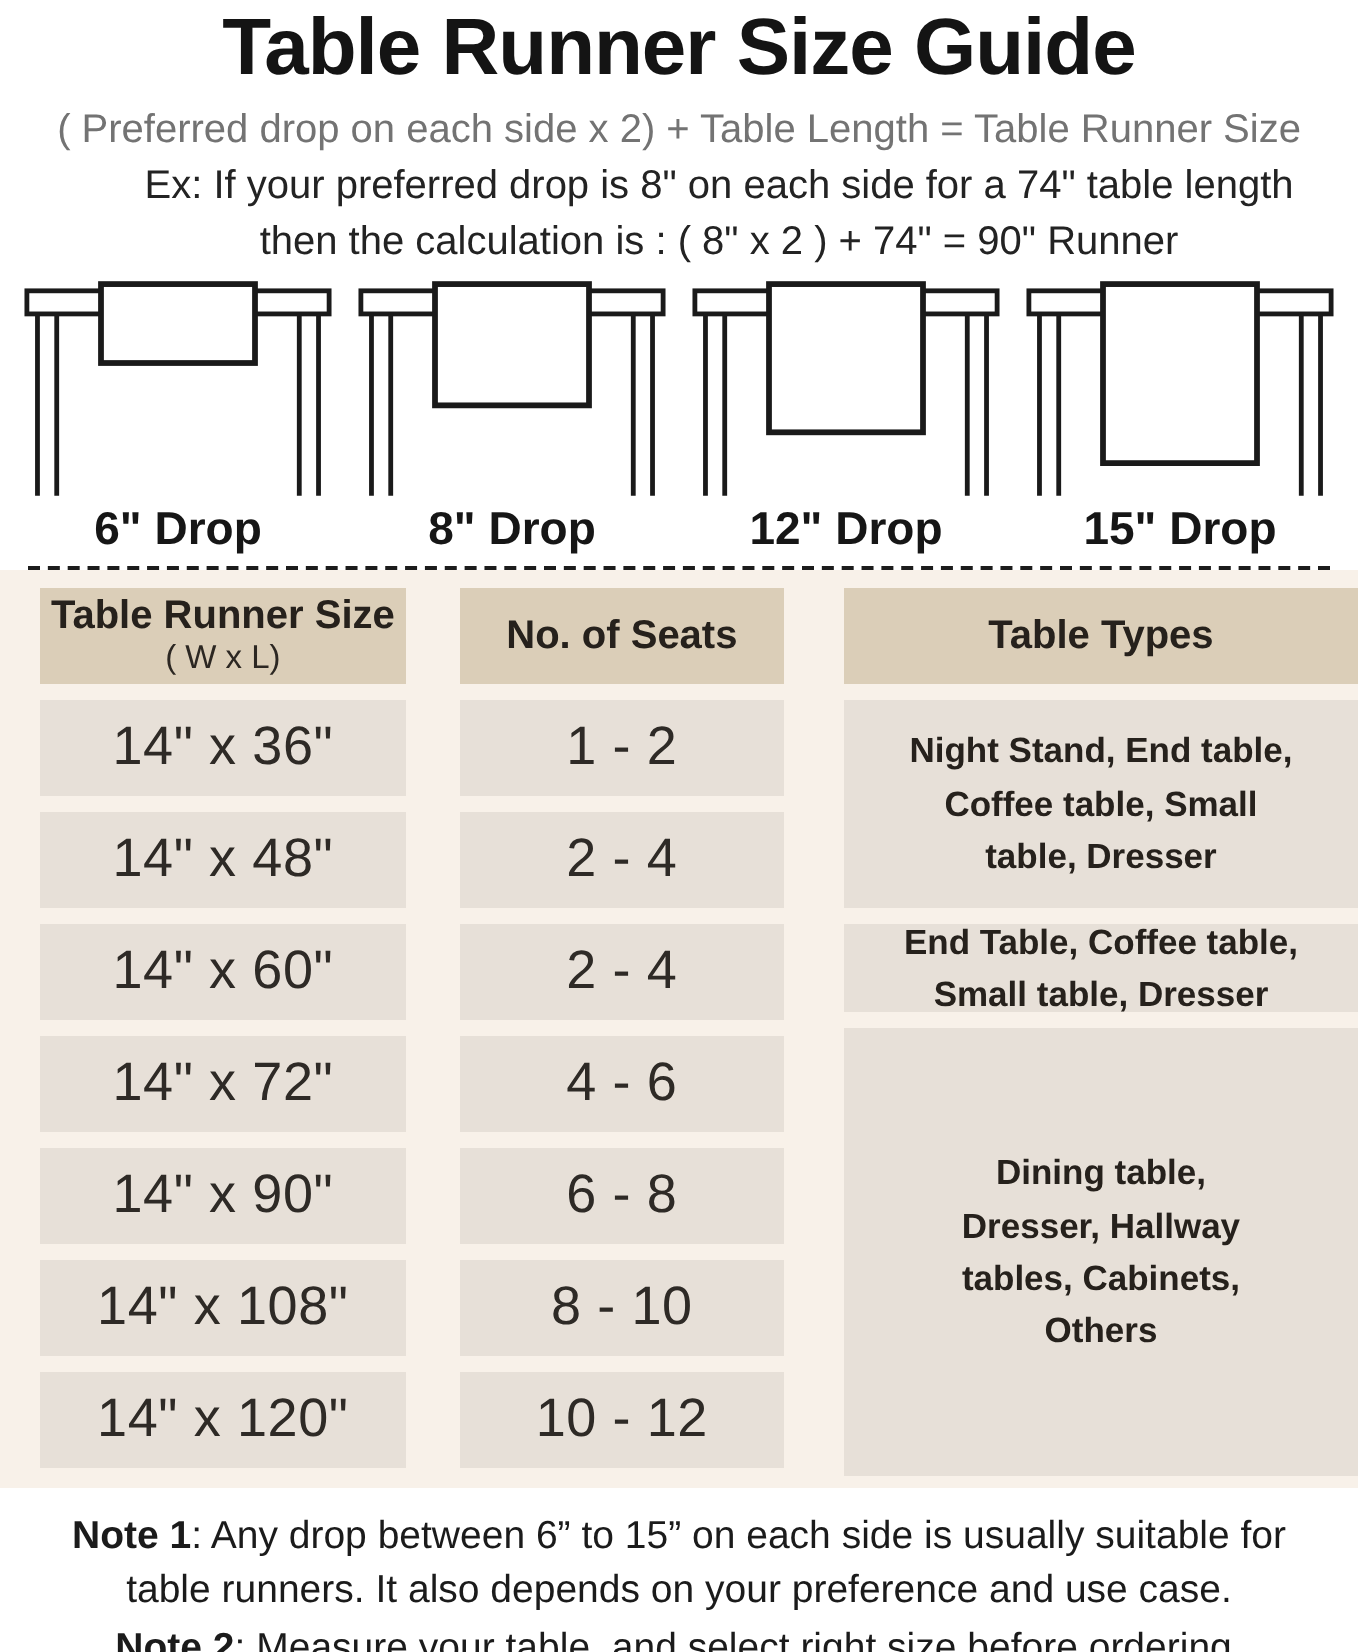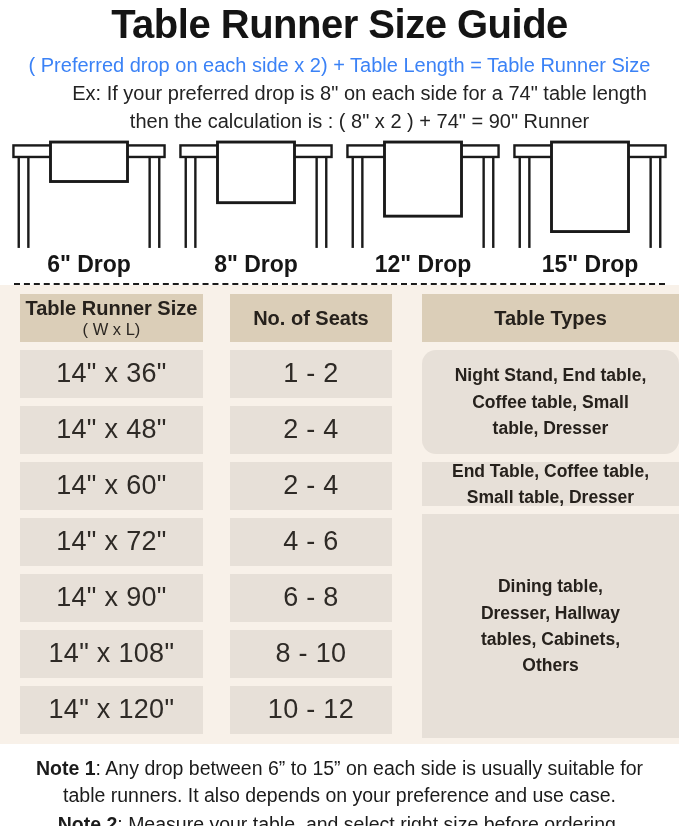--- a/index.html
+++ b/index.html
@@ -6,21 +6,21 @@
   body{
     width:679px;height:826px;overflow:hidden;background:#ffffff;
     font-family:"Liberation Sans",sans-serif;color:#1d1b1a;
     -webkit-font-smoothing:antialiased;
   }
   .top{text-align:center;}
   .page-title{
     font-size:40px;font-weight:800;letter-spacing:-0.5px;
     margin:0;padding-top:2px;line-height:1.12;color:#141414;
   }
-  .formula-line{font-size:20px;margin:7px 0 0;color:#3b82f6;}
+  .formula-line{font-size:20px;margin:7px 0 0;color:#737373;}
   .example-line{font-size:20px;margin:5px 0 0;color:#232323;padding-left:40px;}
 
   .figures{display:flex;justify-content:space-between;padding:6px 12px 0;}
   .figure{width:154px;text-align:center;}
   .figure svg{display:block;margin:0 auto;}
   .drop-label{font-size:23px;font-weight:700;margin-top:1px;color:#161616;}
 
   .dashed-divider{border-top:2px dashed #1c1c1c;margin:5px 14px 0;height:0;}
 
   .guide{background:#f8f1e9;display:flex;padding:9px 0 6px 20px;box-sizing:border-box;}
@@ -32,21 +32,21 @@
     background:#dbceb8;height:48px;display:flex;flex-direction:column;
     align-items:center;justify-content:center;text-align:center;
   }
   .hcell .h-main{font-size:20px;font-weight:700;line-height:1.1;color:#26211c;}
   .hcell .h-sub{font-size:16.5px;font-weight:400;margin-top:1px;color:#2c2722;}
   .cell{
     background:#e7e0d8;height:48px;margin-top:8px;display:flex;
     align-items:center;justify-content:center;text-align:center;
   }
   .val{font-size:27px;font-weight:400;color:#2e2a26;letter-spacing:0.3px;}
-  .types-a{height:104px;border-radius:14px;}
+  .types-a{height:104px;}
   .types-b{height:44px;}
   .types-c{height:224px;}
   .types-text{
     font-size:17.5px;font-weight:700;line-height:1.5;color:#26211c;
     white-space:pre-line;padding:0 10px;
   }
   .notes{text-align:center;margin-top:11px;font-size:19.5px;line-height:1.42;color:#1b1b1b;}
   .note{margin:1px 0;white-space:pre-line;}
   .note b{font-weight:700;}
 </style>

